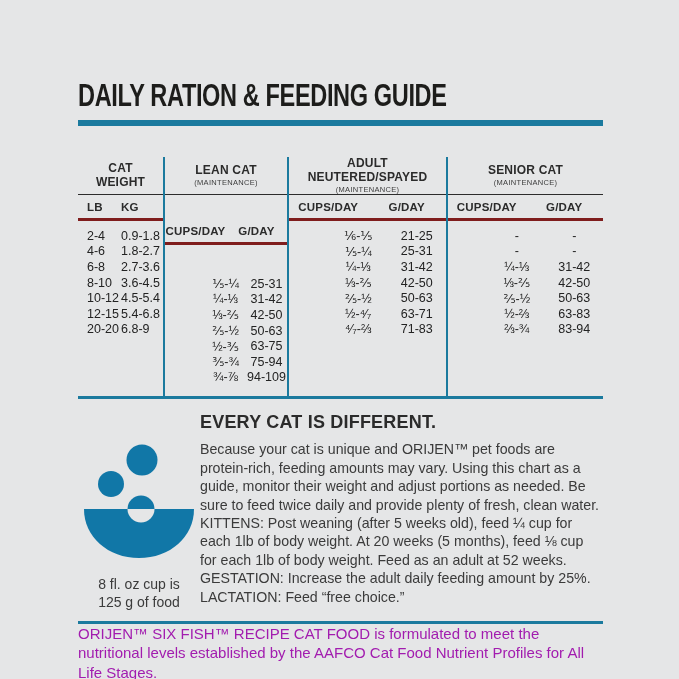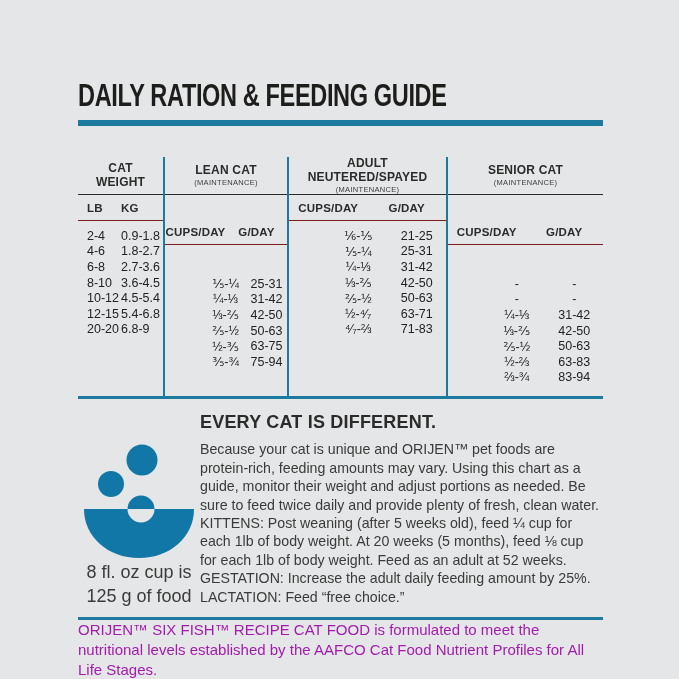--- a/index.html
+++ b/index.html
@@ -21,49 +21,49 @@
   }
 
   
   .guide-table { margin-top:9px; width:525px; border-top:6px solid #1b7a9e; border-bottom:3px solid #1b7a9e; }
   .tgroups { display:flex; width:100%; }
   .tgroup { display:flex; flex-direction:column;margin-top:31px; }
   .tgroup.b-left { border-left:2px solid #1b7a9e; }
   .g-weight { width:85px; }
   .g-lean   { width:124px;gap:24px; }
   .g-adult  { width:159px; }
-  .g-senior { width:157px;gap:24px; }
+  .g-senior { width:157px; }
 
   .g-title {
     height:38px; border-bottom:1px solid #2c2c2c;
     display:flex; flex-direction:column; align-items:center; justify-content:center;
     text-align:center; color:#2b2b2b;
   }
   .g-title .t-main { font-size:12px; font-weight:bold; letter-spacing:.2px; line-height:1.1; }
   .g-weight .g-title .t-main { width:52px; }
   .g-title .t-sub { font-size:7.5px; letter-spacing:.3px; margin-top:1px; color:#3c3c3c; }
 
   .g-cols {
-    height:26px; border-bottom:1px solid #7f1d1d;
+    height:26px; border-bottom:3px solid #7f1d1d;
     display:flex; align-items:center; color:#2b2b2b;
     font-size:11.5px; font-weight:bold; letter-spacing:.2px;
   }
   .g-cols .c, .g-body .c { flex:1; text-align:center; }
   .g-weight .g-cols, .g-weight .row { padding-left:9px; }
   .g-weight .c { text-align:left; }
   .g-weight .c.c-lb { flex:0 0 34px; }
 
   .g-body { padding:7px 0 11px; }
   .row { display:flex; height:15.6px; align-items:center; font-size:12.5px; color:#232323;padding-left:40px; }
 
   
   .mid { display:flex; margin-top:13px; width:525px; }
   .mid-left { width:122px; flex:0 0 122px; padding-top:24px; text-align:center; }
   .bowl-wrap { display:flex; justify-content:center; }
-  .cup-note { font-size:18px; line-height:1.3; color:#3b3b3b; }
+  .cup-note { margin-top:14px; font-size:14px; line-height:1.3; color:#3b3b3b; }
   .mid-right { flex:1; }
   .every-head { font-size:18px; font-weight:bold; color:#2b2b2b; letter-spacing:.2px; }
   .body-text { margin-top:7px; font-size:14.2px; line-height:1.3; color:#3b3b3b; }
   .body-text p { margin:0; }
 
   
   .rule { margin-top:9px; width:525px; height:3px; background:#1b7a9e; }
   .footer-text { width:512px; font-size:15px; line-height:1.32; color:#a21caf; }
 </style>
 </head>
@@ -142,20 +142,24 @@
               <span class="c">⅖-½</span>
               <span class="c">50-63</span>
             </div>
           <div class="row">
               <span class="c">½-⅗</span>
               <span class="c">63-75</span>
             </div>
           <div class="row">
               <span class="c">⅗-¾</span>
               <span class="c">75-94</span>
+            </div>
+          <div class="row">
+              <span class="c">¾-⅞</span>
+              <span class="c">94-109</span>
             </div>
         </div>
       </div>
 
       <div class="tgroup g-adult b-left">
         <div class="g-title">
           <span class="t-main">ADULT NEUTERED/SPAYED</span>
           <span class="t-sub">(MAINTENANCE)</span>
         </div>
         <div class="g-cols">

